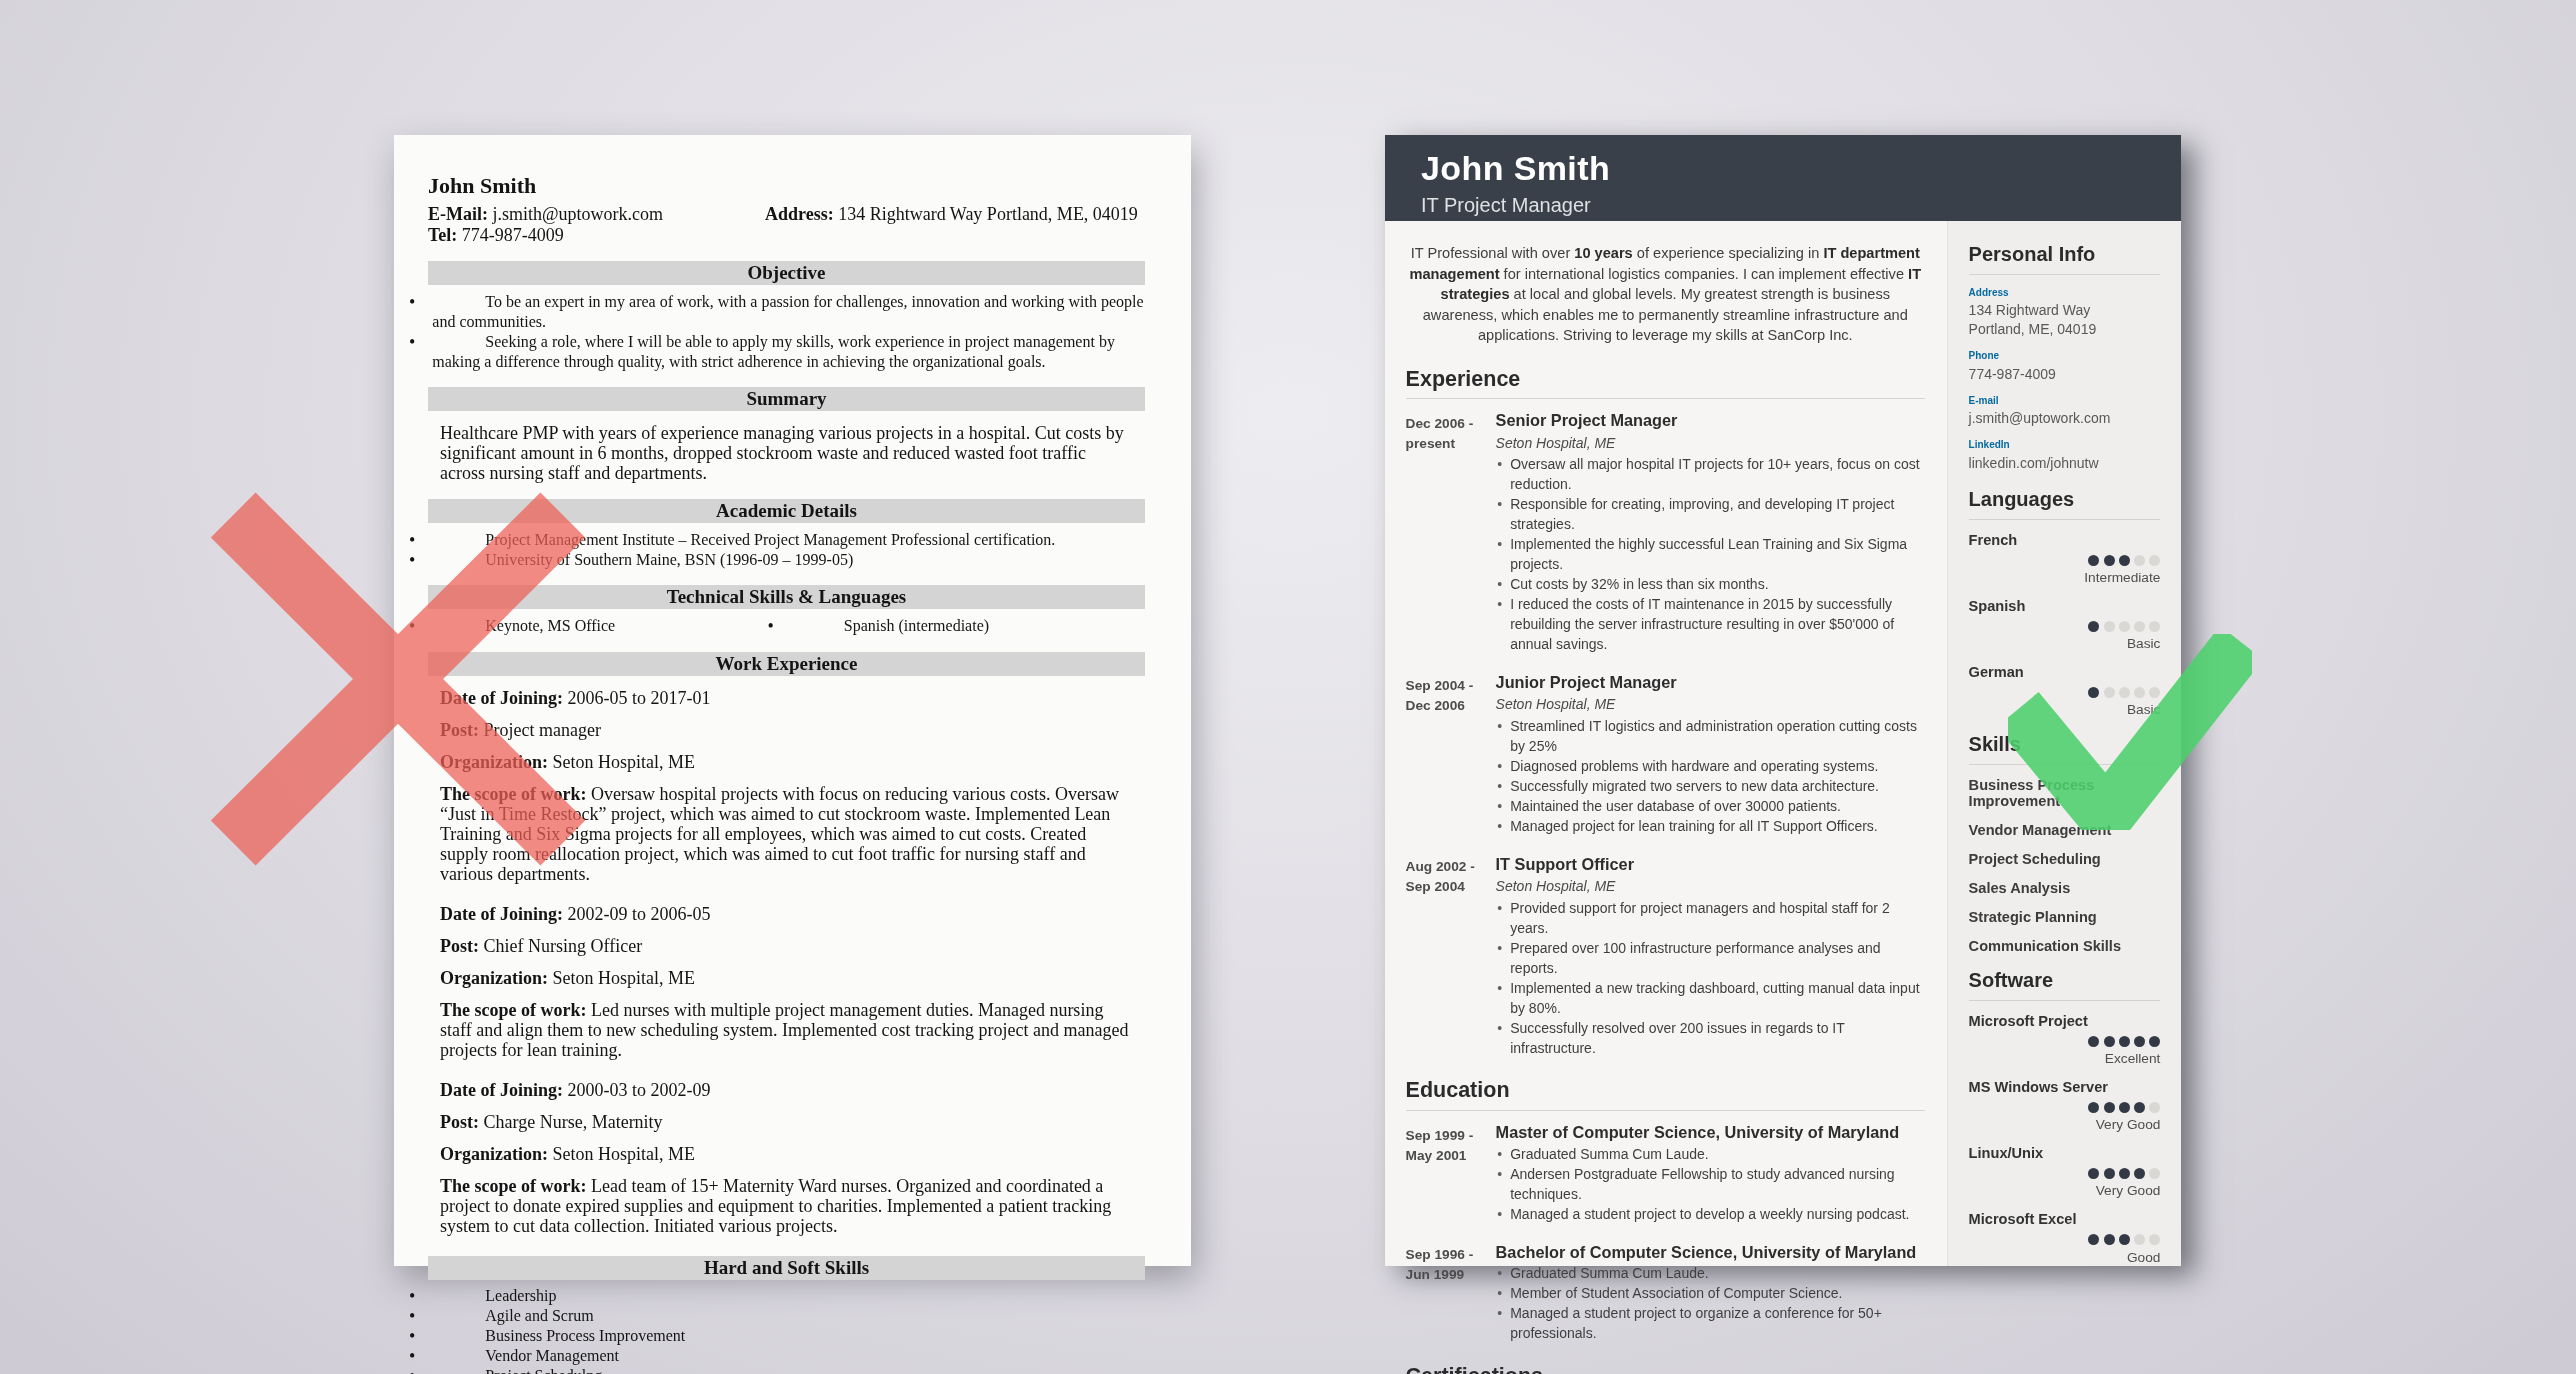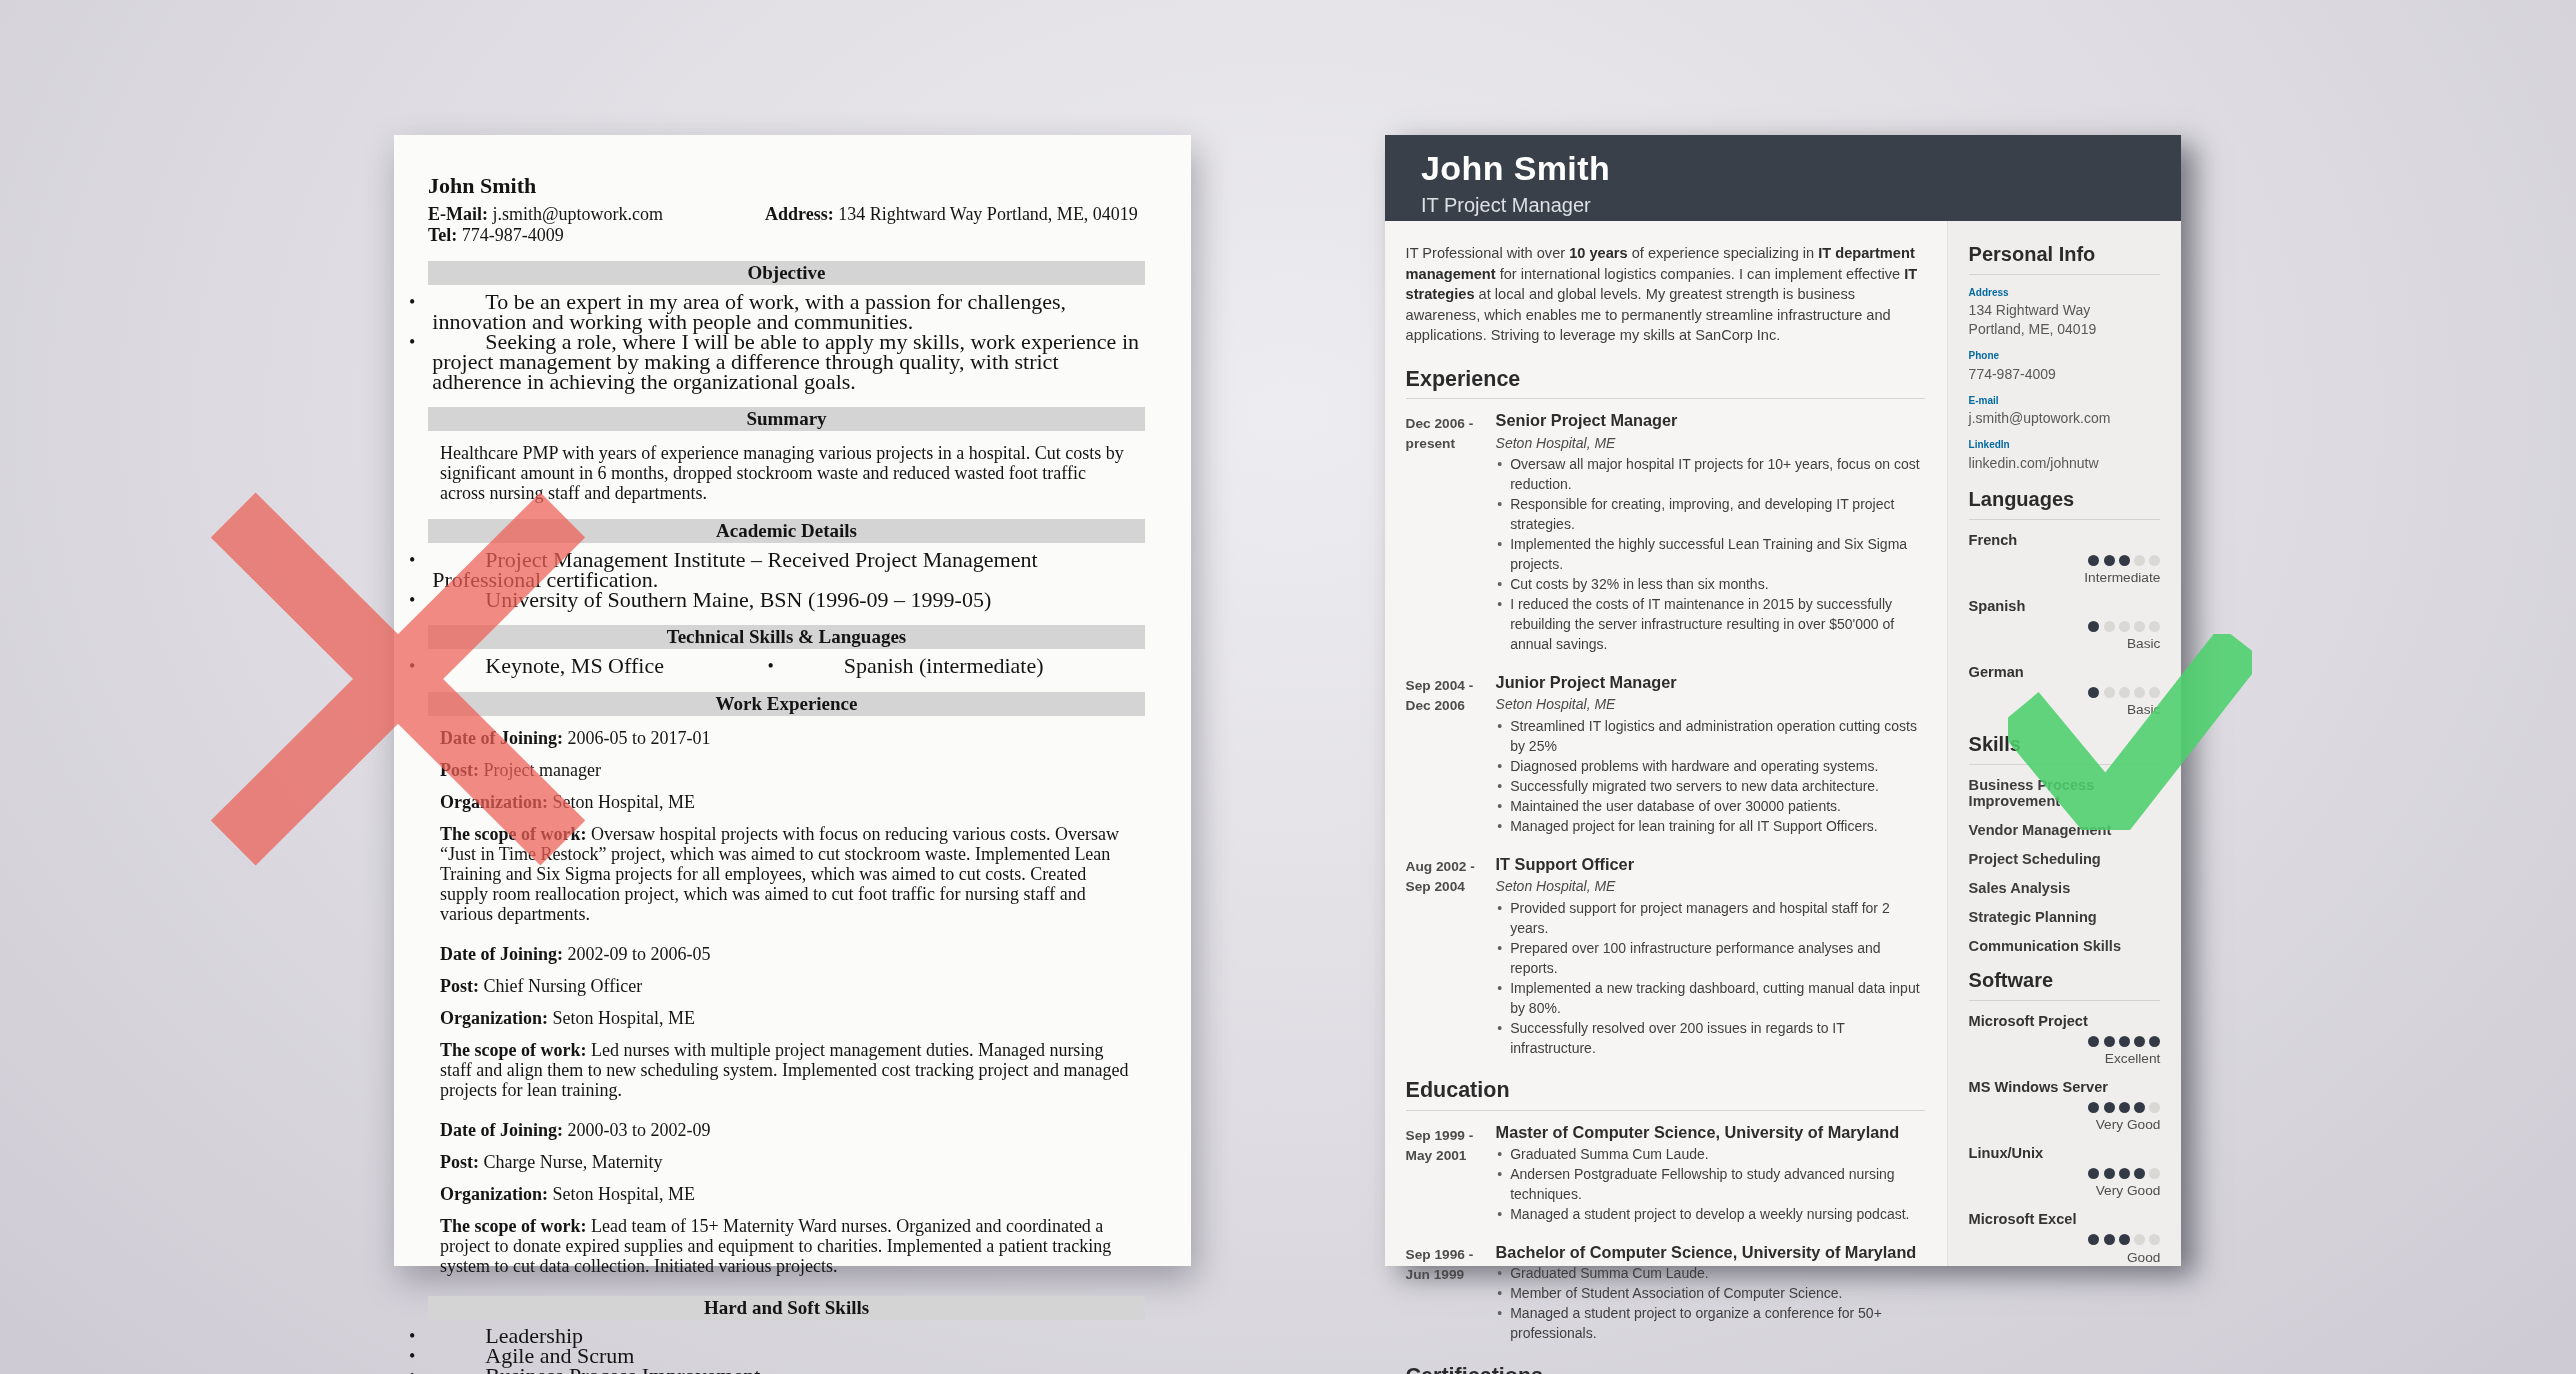--- a/index.html
+++ b/index.html
@@ -16,38 +16,38 @@
     font-family:"Liberation Serif","DejaVu Serif",serif;color:#141414;
   }
   .lr-inner{padding:38px 46px 0 34px;}
   .lr-name{font-weight:bold;font-size:22px;margin-bottom:5.2px;}
   .lr-contact{display:flex;font-size:18px;line-height:20.6px;}
   .lr-contact-left{width:47%;}
   .lr-contact-right{flex:1;}
   .lr-bar{background:#d4d4d4;text-align:center;font-weight:bold;font-size:19px;padding:1px 0;margin:15.5px 0 6.9px;}
   .lr-para,.lr-field{font-size:18px;line-height:20px;margin:12px;}
   .lr-bullets{margin:0;padding:0;list-style:none;}
-  .lr-bullets li{position:relative;padding-left:4.3px;text-indent:53px;font-size:22px;line-height:20px;}
+  .lr-bullets li{position:relative;padding-left:4.3px;text-indent:53px;font-size:16px;line-height:20px;}
   .lr-bullets li::before{content:"\2022";position:absolute;left:-19px;top:0;text-indent:0;font-size:18px;}
   .lr-twocol{display:flex;}
   .lr-twocol li{width:50%;}
   .lr-job{margin-bottom:20px;}
   
   .page-right{
     left:1385px;width:796px;background:#f6f5f4;
     box-shadow:13.7px 10.3px 26px rgba(36,39,49,0.55);
     color:#3e3e3e;
   }
   .rr-header{height:86px;background:#3a404a;color:#ffffff;padding:13.7px 0 0 36px;box-sizing:border-box;}
   .rr-name{font-size:34px;font-weight:bold;letter-spacing:0.4px;}
   .rr-title{font-size:20px;color:#dde0e4;margin-top:6px;}
   .rr-body{display:flex;height:1045px;}
   .rr-main{width:562px;box-sizing:border-box;padding:22px 22px 0 20.6px;background:#f6f5f4;}
   .rr-sidebar{flex:1;box-sizing:border-box;background:#efeeec;border-left:0.9px solid #e1dfdd;padding:6.9px 20.6px 0 20.6px;}
-  .rr-intro{font-size:14.6px;line-height:20.6px;margin:0 0 5.2px;color:#3e3e3e;}
+  .rr-intro{font-size:14.6px;line-height:20.6px;margin:0 0 5.2px;color:#3e3e3e;text-align:center;}
   .rr-intro b{color:#2c2c2c;}
   .rr-h2{font-size:21.5px;font-weight:bold;color:#2b2b2b;margin:20.6px 0 12px;padding-bottom:6.9px;border-bottom:1.7px solid #d6d4d2;}
   .rr-entry{display:flex;margin-bottom:19px;}
   .rr-dates{width:90px;flex:none;font-weight:bold;font-size:13.7px;color:#4c4c4c;line-height:20px;padding-top:2.6px;}
   .rr-entry-body{flex:1;}
   .rr-role{font-weight:bold;font-size:16.3px;color:#2d2d2d;}
   .rr-company{font-style:italic;font-size:14px;color:#4a4a4a;margin:4.3px 0 3.4px;}
   .rr-bullets{margin:1.7px 0 0;padding:0;list-style:none;}
   .rr-bullets li{position:relative;padding-left:14.6px;font-size:14px;line-height:20px;color:#3f3f3f;}
   .rr-bullets li::before{content:"\2022";position:absolute;left:1.7px;color:#5f5f5f;}

